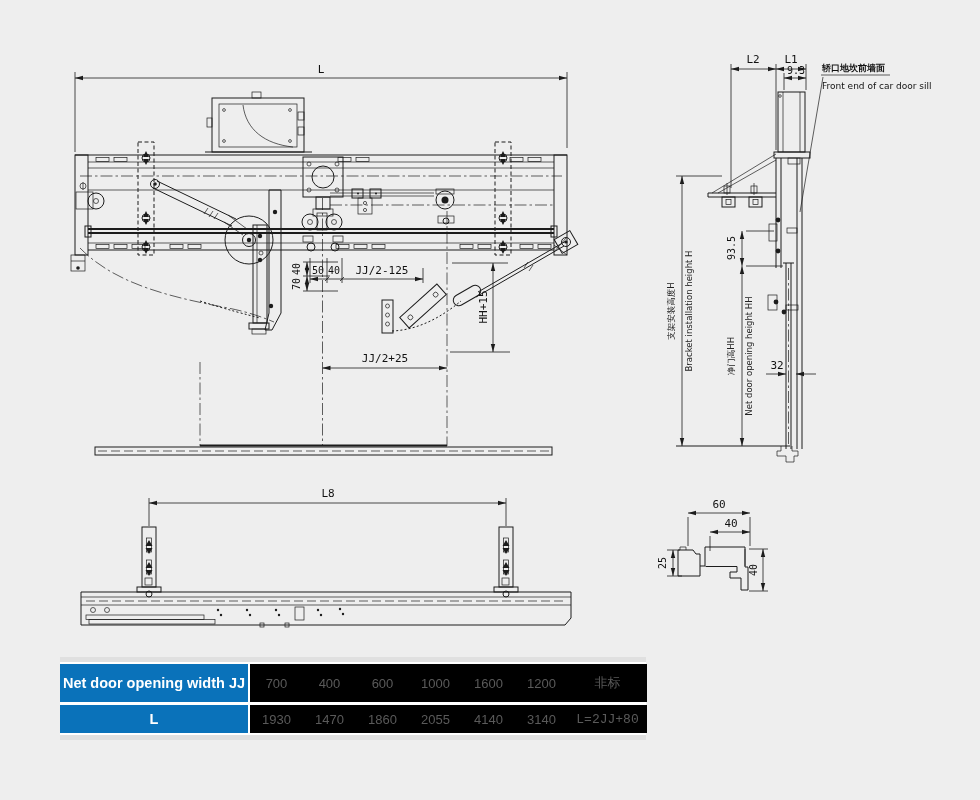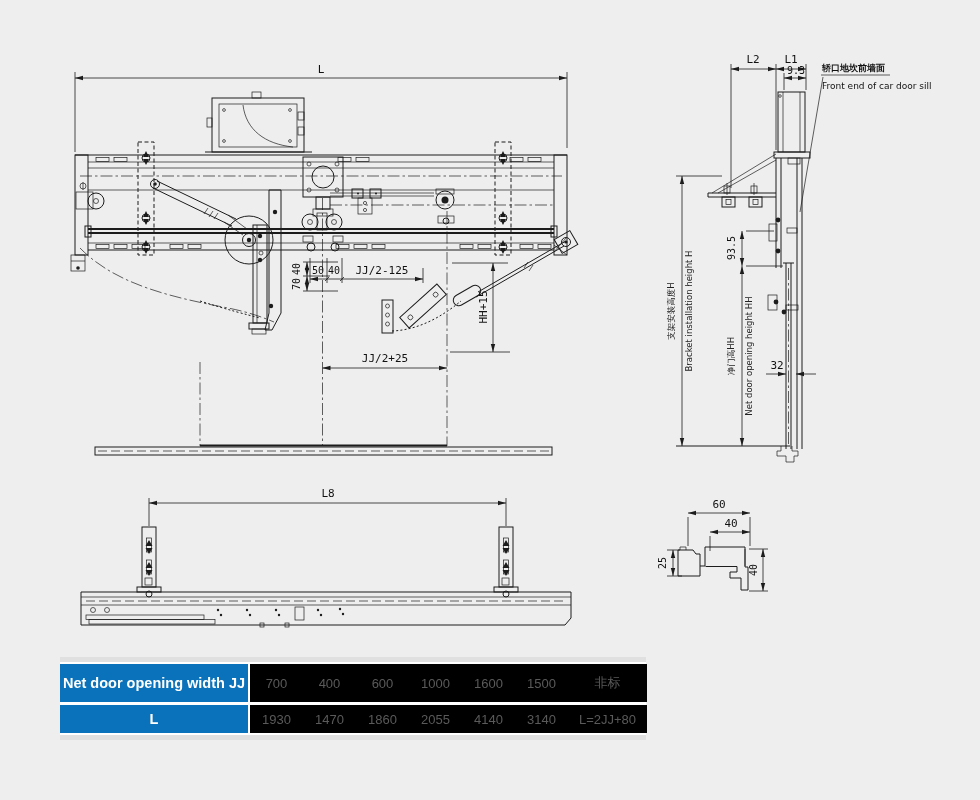--- a/index.html
+++ b/index.html
@@ -35,21 +35,21 @@
   .thead{
     width:188px;margin-right:2px;color:#fff;
     font:bold 14.5px "Liberation Sans", sans-serif;
     display:flex;align-items:center;justify-content:center;flex:none;
   }
   .tcell{
     width:53px;background:#000000;color:#5a5a5a;
     font:13px "Liberation Sans", sans-serif;
     display:flex;align-items:center;justify-content:center;flex:none;
   }
-  .tcell.last{width:79px;}
+  .tcell.last{width:79px;font-family:Liberation Mono, monospace;}
 </style>
 </head>
 <body>
 
 <svg width="980" height="655" viewBox="0 0 980 655">
   <defs>
     <marker id="ar" markerWidth="8" markerHeight="6" refX="8" refY="3" orient="auto-start-reverse" markerUnits="userSpaceOnUse">
       <path d="M0,0.8 L8,3 L0,5.2 Z" fill="#1c1c1c"></path>
     </marker>
   </defs>
@@ -485,21 +485,21 @@
 </svg>
 
 <div class="tablewrap">
   <div class="trow row1">
     <div class="thead" style="background: rgb(10, 114, 186);">Net door opening width JJ</div>
     <div class="tcell">700</div>
     <div class="tcell">400</div>
     <div class="tcell">600</div>
     <div class="tcell">1000</div>
     <div class="tcell">1600</div>
-    <div class="tcell">1500</div>
+    <div class="tcell">1200</div>
     <div class="tcell last">非标</div>
   </div>
   <div class="trow row2">
     <div class="thead" style="background: rgb(10, 114, 186);">L</div>
     <div class="tcell">1930</div>
     <div class="tcell">1470</div>
     <div class="tcell">1860</div>
     <div class="tcell">2055</div>
     <div class="tcell">4140</div>
     <div class="tcell">3140</div>

